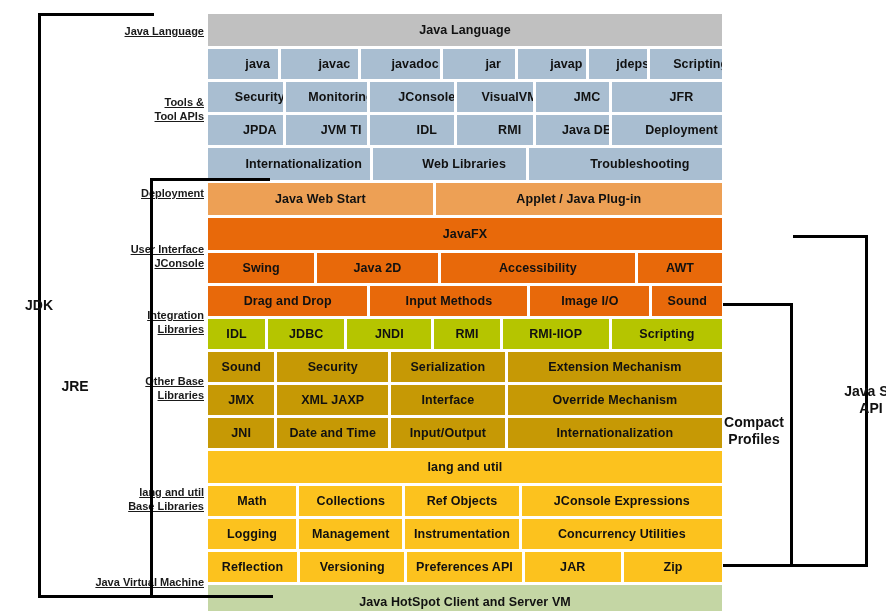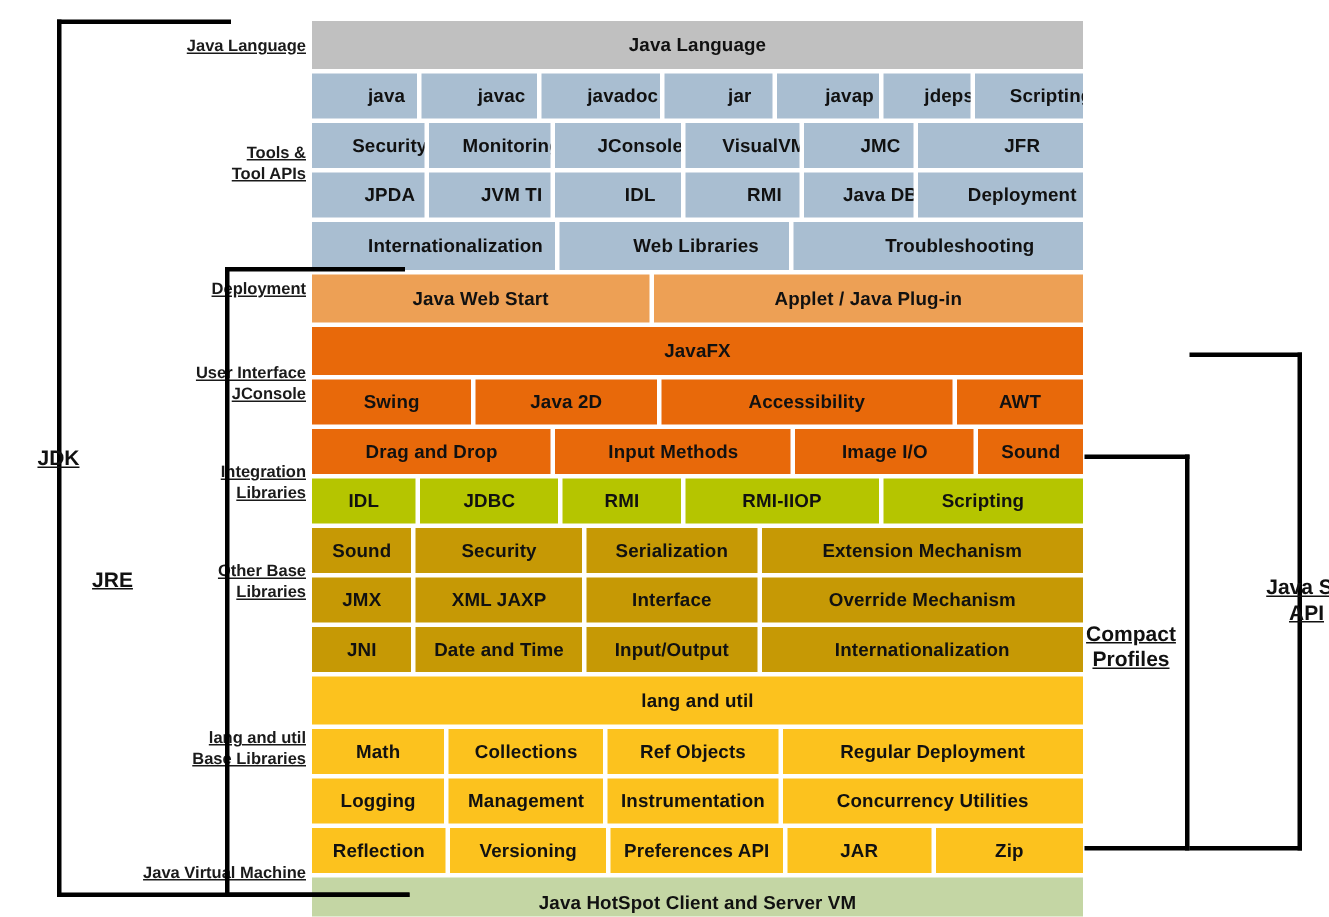--- a/index.html
+++ b/index.html
@@ -72,21 +72,21 @@
   .bline{position:absolute;background:#000;}
 
   .bracket-label{
     position:absolute;
     font-size:14px;
     font-weight:bold;
     color:#111;
     text-align:center;
     line-height:17px;
   }
-  .bracket-label span{text-decoration:underline;white-space:nowrap;}
+  .bracket-label span{white-space:nowrap;}
 </style>
 </head>
 <body>
 
 <div id="diagram">
 
   <div class="rowlabel" style="top:24px;">
     <span>Java Language</span>
   </div>
 
@@ -182,20 +182,21 @@
     <div class="band">
       <div class="cell c-orange h30" style="flex:126">Drag and Drop</div>
       <div class="cell c-orange h30" style="flex:124">Input Methods</div>
       <div class="cell c-orange h30" style="flex:94">Image I/O</div>
       <div class="cell c-orange h30" style="flex:55">Sound</div>
     </div>
 
     <div class="band">
       <div class="cell c-olive h30" style="flex:57">IDL</div>
       <div class="cell c-olive h30" style="flex:76">JDBC</div>
+      <div class="cell c-olive h30" style="flex:84">JNDI</div>
       <div class="cell c-olive h30" style="flex:65">RMI</div>
       <div class="cell c-olive h30" style="flex:106">RMI-IIOP</div>
       <div class="cell c-olive h30" style="flex:110">Scripting</div>
     </div>
 
     <div class="band">
       <div class="cell c-gold h30" style="flex:66">Sound</div>
       <div class="cell c-gold h30" style="flex:110">Security</div>
       <div class="cell c-gold h30" style="flex:113">Serialization</div>
       <div class="cell c-gold h30" style="flex:213">Extension Mechanism</div>
@@ -216,21 +217,21 @@
     </div>
 
     <div class="band">
       <div class="cell c-yellow h32" style="flex:514">lang and util</div>
     </div>
 
     <div class="band">
       <div class="cell c-yellow h30" style="flex:88">Math</div>
       <div class="cell c-yellow h30" style="flex:103">Collections</div>
       <div class="cell c-yellow h30" style="flex:113">Ref Objects</div>
-      <div class="cell c-yellow h30" style="flex:200">Regular Deployment</div>
+      <div class="cell c-yellow h30" style="flex:200">JConsole Expressions</div>
     </div>
 
     <div class="band">
       <div class="cell c-yellow h30" style="flex:88">Logging</div>
       <div class="cell c-yellow h30" style="flex:103">Management</div>
       <div class="cell c-yellow h30" style="flex:113">Instrumentation</div>
       <div class="cell c-yellow h30" style="flex:200">Concurrency Utilities</div>
     </div>
 
     <div class="band">

